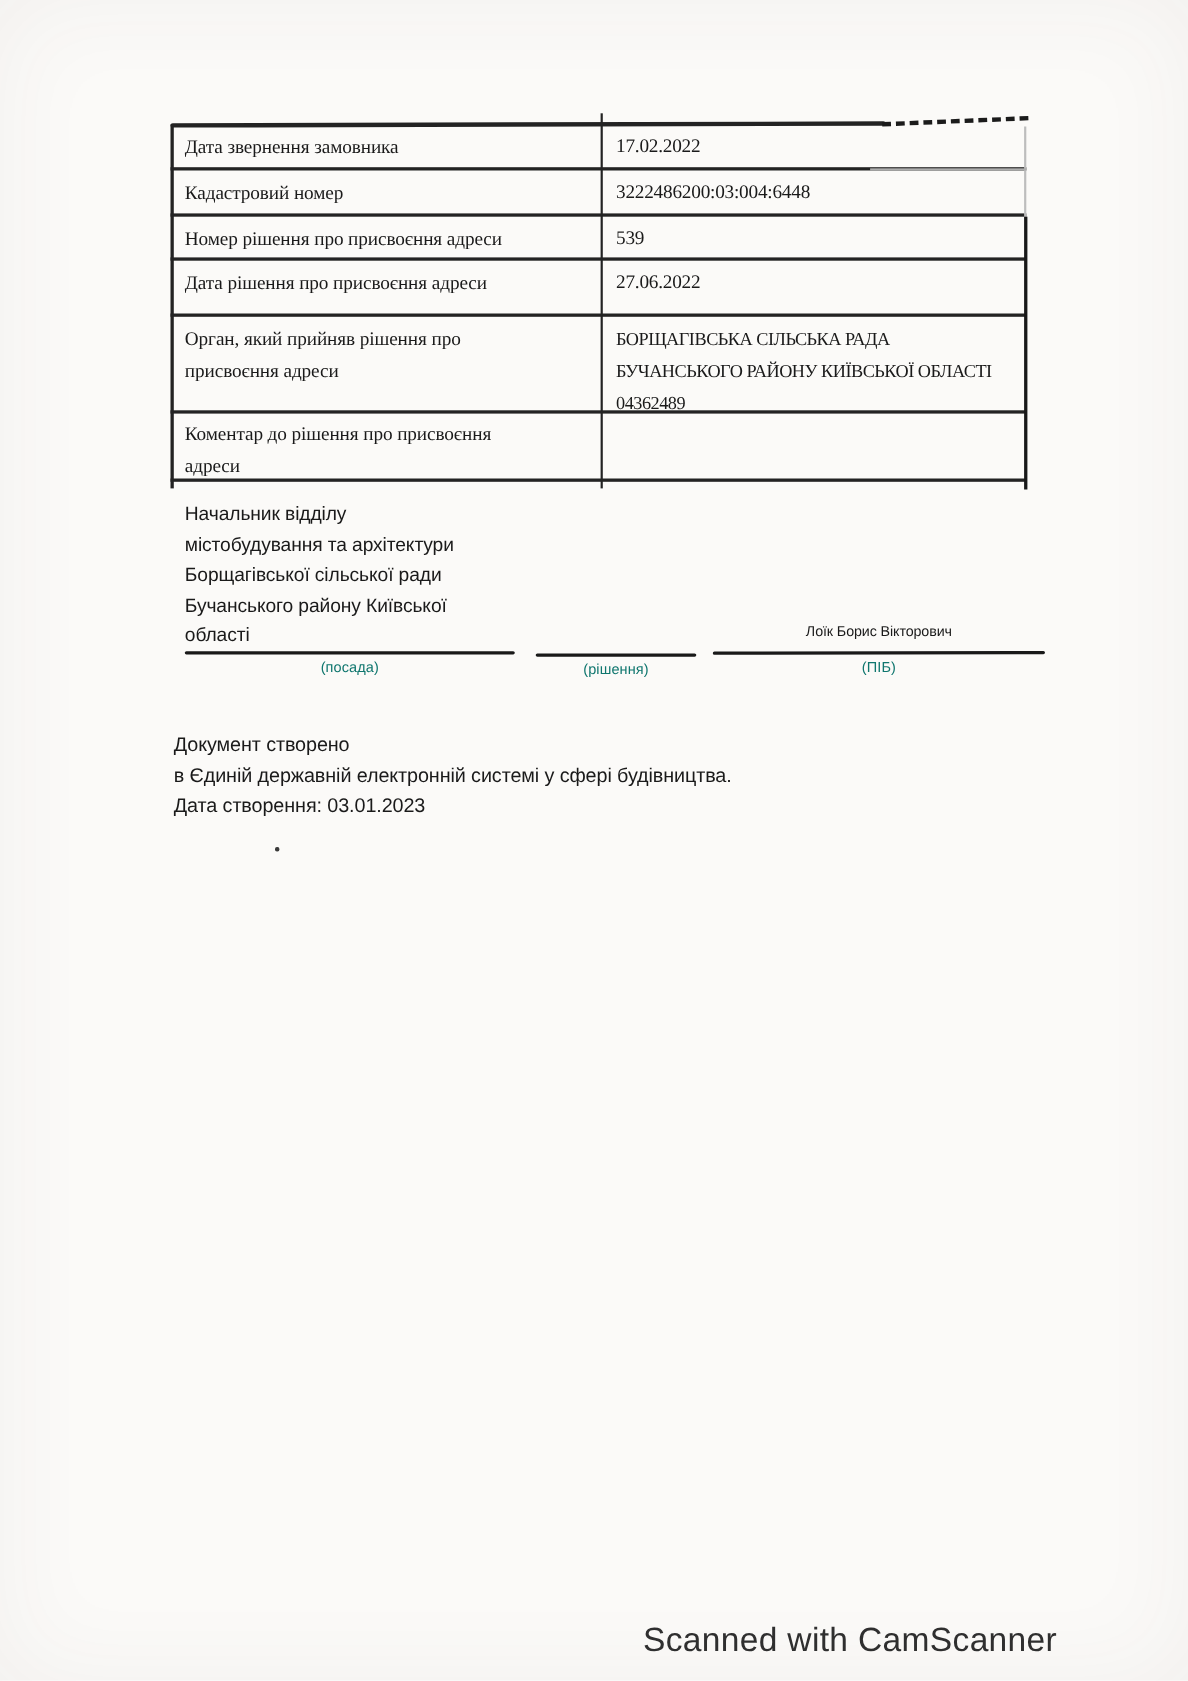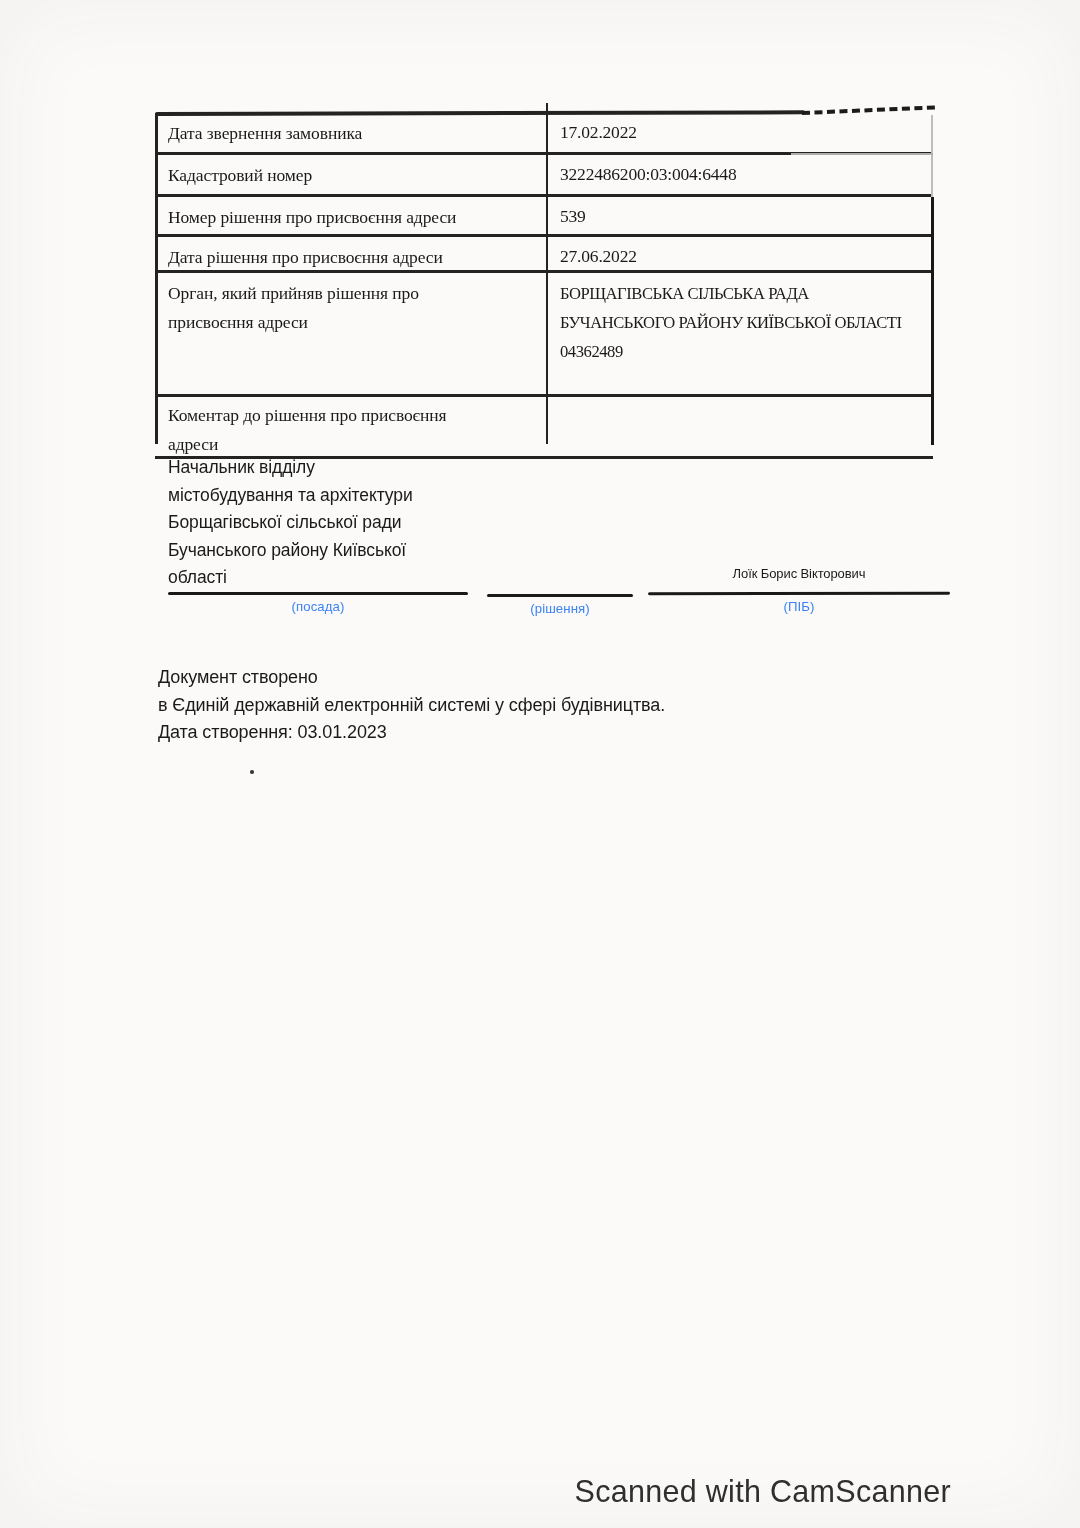--- a/index.html
+++ b/index.html
@@ -7,21 +7,21 @@
     position:relative;width:1080px;height:1528px;margin:0 auto;
     background:#fbfaf8;
     box-shadow:inset 0 0 90px rgba(70,62,55,0.05);
     font-family:"Liberation Sans","DejaVu Sans",sans-serif;
     color:#1a1a1a;overflow:hidden;
   }
 
   
   .tbl{position:absolute;left:155px;top:113px;width:778px;height:331px;font-family:Liberation Serif, serif;}
   .row{display:flex;box-sizing:border-box;border-bottom:3px solid #232323;}
-  .r1{height:42px}.r2{height:42px}.r3{height:40px}.r4{height:36px}.r5{height:124px}.r6{height:62px}
+  .r1{height:42px}.r2{height:42px}.r3{height:40px}.r4{height:51px}.r5{height:88px}.r6{height:62px}
   .cell{box-sizing:border-box;white-space:pre-line;}
   .lab{width:391px;padding:6px 14px 0 13px;font-size:17.5px;line-height:29px;letter-spacing:-0.1px;}
   .r6 .lab{padding-top:4px;}
   .val{flex:1;padding:5px 2px 0 14px;font-size:17.5px;line-height:29px;letter-spacing:-0.2px;}
   .r5 .val{font-size:16.6px;letter-spacing:-0.45px;padding-top:6px;border-radius:30px;}
   
   .b{position:absolute;background:#232323;}
   .b-left{left:0;top:0;height:331px;width:2.5px;}
   .b-col{left:391px;top:-10px;height:341px;width:2.2px;}
   .b-top-solid{left:0;top:-1px;width:650px;height:3.5px;transform:rotate(-0.15deg);transform-origin:left center;border-radius:2px;}
@@ -32,34 +32,34 @@
 
   
   .sig-pos{position:absolute;left:168px;top:454px;width:300px;text-align:left;
     font-size:17.5px;line-height:27.6px;white-space:pre-line;letter-spacing:-0.1px;}
   .sig-name{position:absolute;left:648px;top:566px;width:302px;text-align:center;
     font-size:13px;letter-spacing:-0.1px;}
   .sline{position:absolute;height:2.6px;background:#191919;border-radius:2px;}
   .sline1{left:168px;top:592px;width:300px;}
   .sline2{left:487px;top:594px;width:146px;}
   .sline3{left:648px;top:592px;width:302px;transform:rotate(-0.1deg);}
-  .scap{position:absolute;text-align:center;font-size:13.2px;letter-spacing:0.1px;color:#3b82f6;}
+  .scap{position:absolute;text-align:center;font-size:13.2px;letter-spacing:0.1px;color:#0f766e;}
   .scap1{left:168px;top:599px;width:300px;}
   .scap2{left:487px;top:601px;width:146px;}
   .scap3{left:648px;top:599px;width:302px;}
 
   
   .note{position:absolute;left:158px;top:664px;width:720px;
     font-size:18px;line-height:27.6px;white-space:pre-line;letter-spacing:-0.1px;}
 
   
   .speck{position:absolute;left:250px;top:770px;width:3.5px;height:3.5px;border-radius:50%;background:#3a3a3a;}
 
   
-  .cam{position:absolute;top:1474px;right:129px;font-size:30.5px;letter-spacing:0.3px;color:#2f2f2f;}
+  .cam{position:absolute;top:1474px;right:119px;font-size:30.5px;letter-spacing:0.3px;color:#2f2f2f;}
 </style>
 </head>
 <body>
 
 <div class="page">
 
   <div class="tbl">
 
     <div class="row r1">
       <div class="cell lab">Дата звернення замовника</div>

